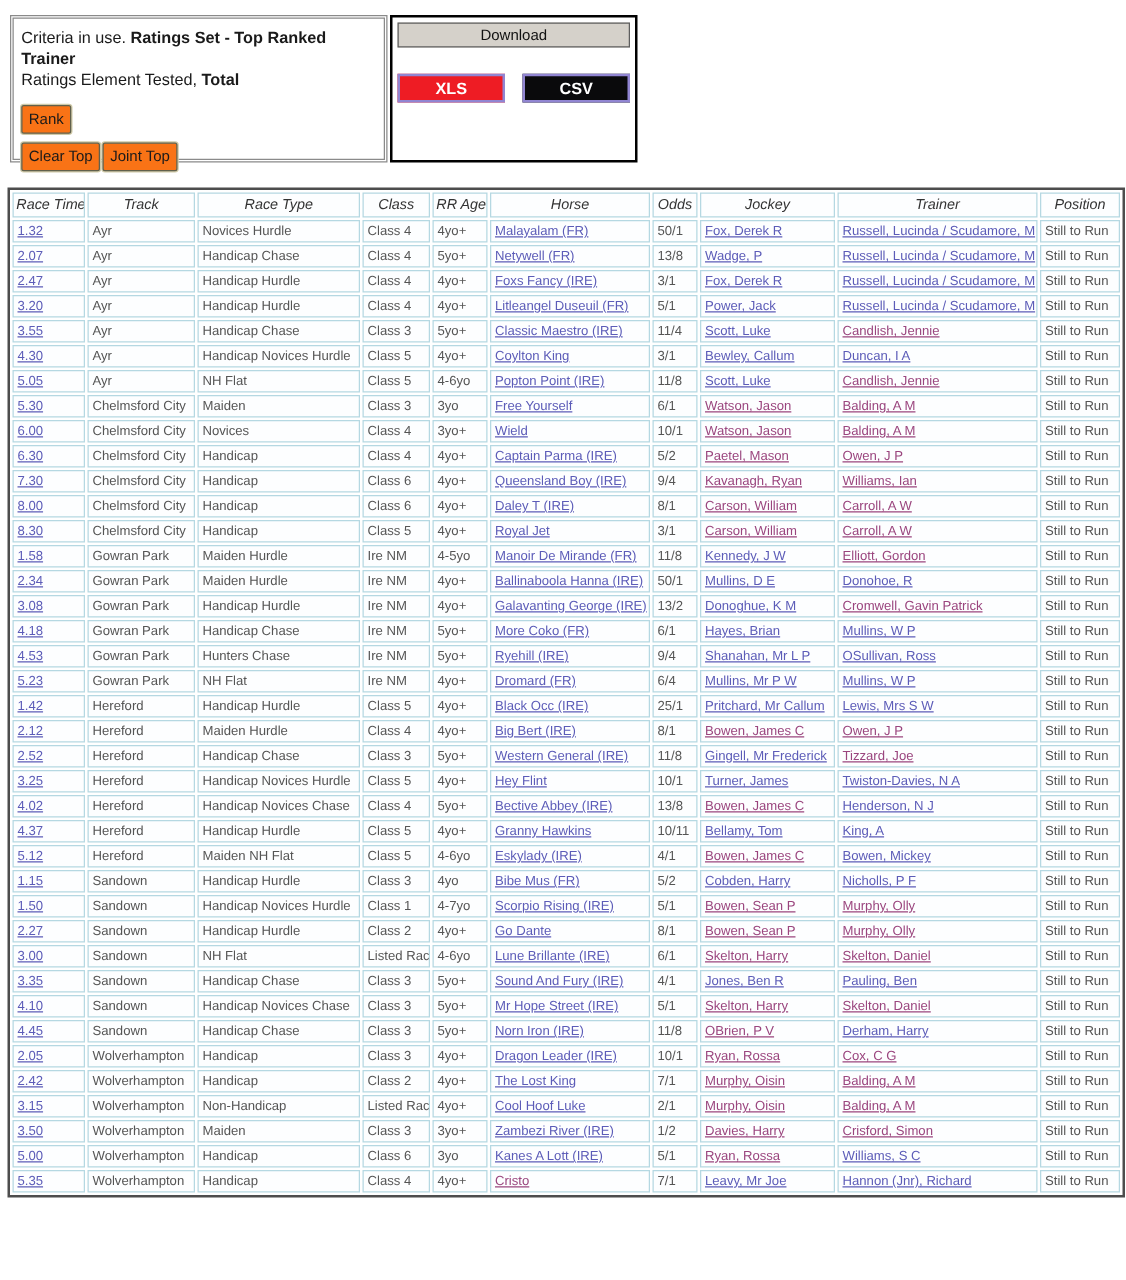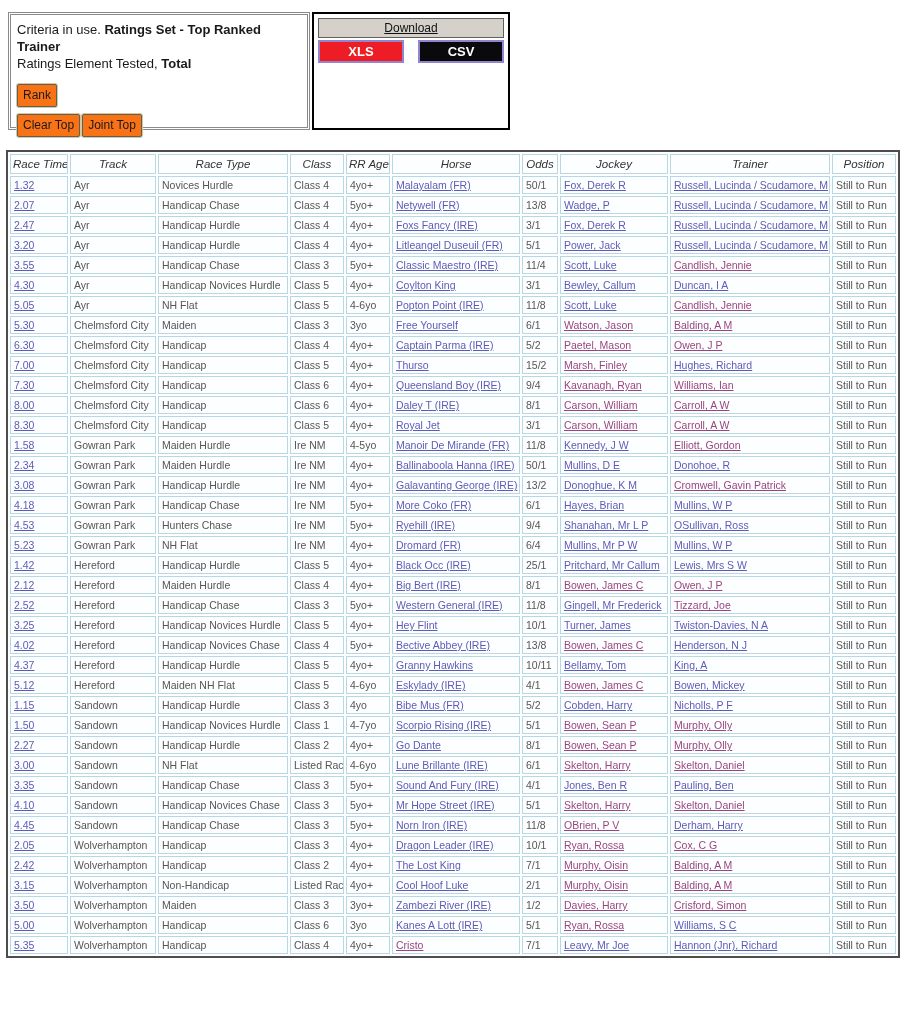--- a/index.html
+++ b/index.html
@@ -28,21 +28,21 @@
     font-family:"Liberation Sans","DejaVu Sans",sans-serif;
   }
   .rank-row{margin-top:12px;}
   .cj-row{margin-top:7px;display:flex;gap:2px;}
   .download-box{
     width:198px;height:118px;border:2px solid #000;background:#fff;
     box-sizing:border-box;padding:4px;
   }
   .download-title{
     background:#d5d1ca;border:1px solid #5e5e5e;height:20px;line-height:18px;
-    text-align:center;font-size:12px;color:#111;box-sizing:border-box;margin-bottom:2px;text-decoration:underline;
+    text-align:center;font-size:12px;color:#111;box-sizing:border-box;margin-bottom:21px;
   }
   .dl-buttons{display:flex;gap:14px;}
   .dl-btn{
     flex:1;height:23px;line-height:19px;box-sizing:border-box;border:2px solid #9185d2;
     color:#fff;font-weight:bold;font-size:13px;text-align:center;cursor:pointer;
   }
   
   table.races{
     margin:20px 0 0 6px;width:890px;table-layout:fixed;
     border-collapse:separate;border-spacing:2px;
@@ -204,41 +204,41 @@
         <td>Maiden</td>
         <td>Class 3</td>
         <td>3yo</td>
         <td><a class="lnk">Free Yourself</a></td>
         <td>6/1</td>
         <td><a class="lnk visited">Watson, Jason</a></td>
         <td><a class="lnk visited">Balding, A M</a></td>
         <td>Still to Run</td>
       </tr>
       <tr>
+        <td><a class="lnk">6.00</a></td>
+        <td>Chelmsford City</td>
+        <td>Novices</td>
+        <td>Class 4</td>
+        <td>3yo+</td>
+        <td><a class="lnk">Wield</a></td>
+        <td>10/1</td>
+        <td><a class="lnk visited">Watson, Jason</a></td>
+        <td><a class="lnk visited">Balding, A M</a></td>
+        <td>Still to Run</td>
+      </tr>
+      <tr>
         <td><a class="lnk">6.30</a></td>
         <td>Chelmsford City</td>
         <td>Handicap</td>
         <td>Class 4</td>
         <td>4yo+</td>
         <td><a class="lnk">Captain Parma (IRE)</a></td>
         <td>5/2</td>
         <td><a class="lnk visited">Paetel, Mason</a></td>
         <td><a class="lnk visited">Owen, J P</a></td>
-        <td>Still to Run</td>
-      </tr>
-      <tr>
-        <td><a class="lnk">7.00</a></td>
-        <td>Chelmsford City</td>
-        <td>Handicap</td>
-        <td>Class 5</td>
-        <td>4yo+</td>
-        <td><a class="lnk">Thurso</a></td>
-        <td>15/2</td>
-        <td><a class="lnk visited">Marsh, Finley</a></td>
-        <td><a class="lnk">Hughes, Richard</a></td>
         <td>Still to Run</td>
       </tr>
       <tr>
         <td><a class="lnk">7.30</a></td>
         <td>Chelmsford City</td>
         <td>Handicap</td>
         <td>Class 6</td>
         <td>4yo+</td>
         <td><a class="lnk">Queensland Boy (IRE)</a></td>
         <td>9/4</td>

